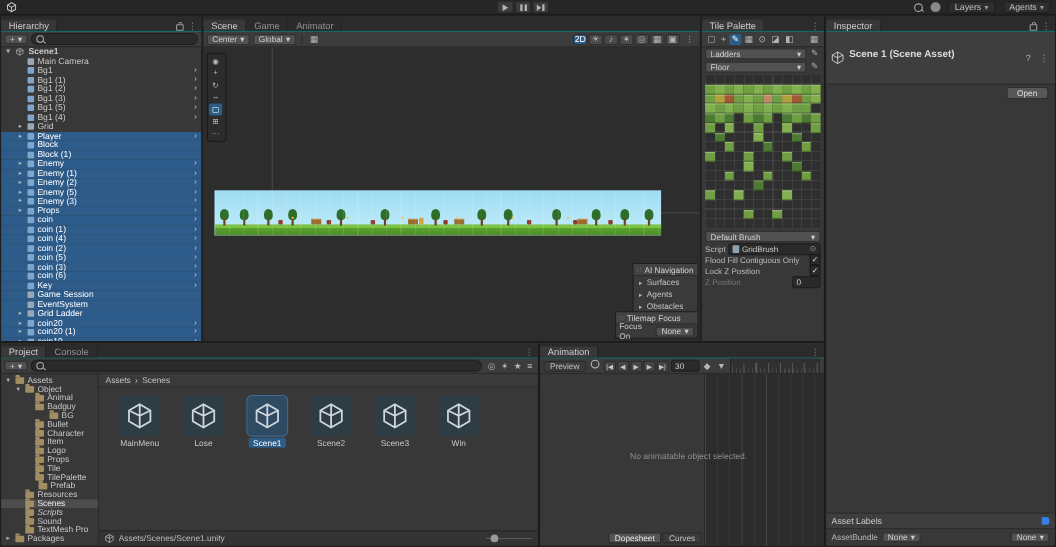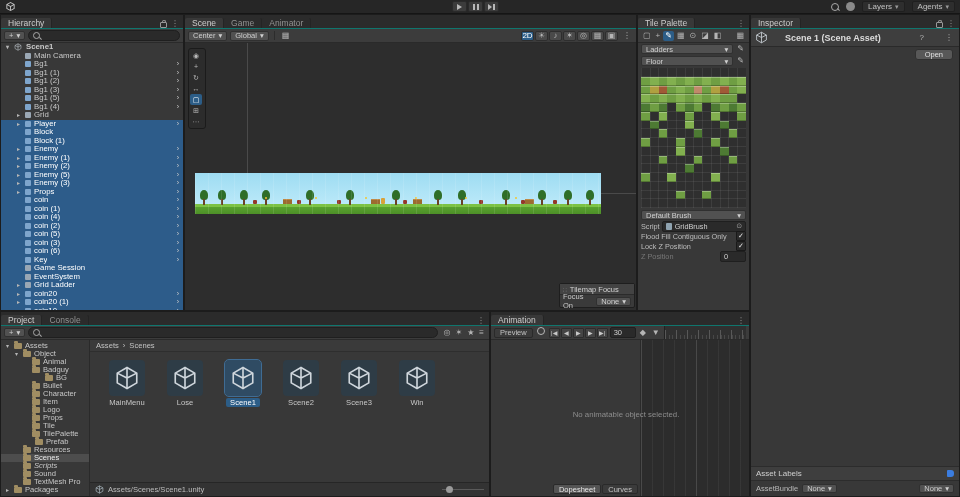--- a/index.html
+++ b/index.html
@@ -97,21 +97,21 @@
   .tprow.disabled .lbl{color:#777}
   .tilecanvas{position:relative;margin:1px 3px;width:105px;height:140px;background:#2f2f2f;flex:none;
     background-image:repeating-linear-gradient(90deg,rgba(255,255,255,.07) 0 1px,transparent 1px 8.75px),repeating-linear-gradient(0deg,rgba(255,255,255,.07) 0 1px,transparent 1px 8.75px)}
   .tile{position:absolute;width:8.75px;height:8.75px;box-shadow:inset 0 1px rgba(255,255,255,.28),inset 0 -1px rgba(0,0,0,.25)}
   .objfield{flex:1;height:9px;background:#2a2a2a;border:1px solid #1f1f1f;border-radius:2px;display:flex;align-items:center;gap:3px;padding:0 3px;font-size:7.3px;color:#cfcfcf}
   .scripticon{width:6px;height:7px;background:#8fa3b0;border-radius:1px;flex:none}
   .picker{margin-left:auto;color:#9a9a9a;font-size:7px}
 
   
   .insp-panel{left:750px;top:14px;width:210px;height:483px;display:flex;flex-direction:column}
-  .insp-head{height:17px;background:#3e3e3e;border-bottom:1px solid #2a2a2a;display:flex;align-items:center;gap:17px;padding:0 4px;flex:none}
+  .insp-head{height:17px;background:#3e3e3e;border-bottom:1px solid #2a2a2a;display:flex;gap:4px;padding:15px 4px;flex:none}
   .insp-title{font-weight:bold;font-size:9px;color:#dcdcdc;white-space:nowrap}
   .insp-openrow{height:15px;display:flex;justify-content:flex-end;align-items:center;padding:0 6px;flex:none}
   .btn.open{background:#585858;border:1px solid #303030;border-radius:3px;height:11px;padding:0 9px;font-size:7.5px;color:#e0e0e0;display:inline-flex;align-items:center}
   .sechead{height:13px;display:flex;align-items:center;gap:4px;padding:0 5px;border-top:1px solid #2c2c2c;background:#3e3e3e;font-size:8px;color:#cfcfcf;flex:none}
   .tagicon{width:7px;height:7px;background:#3b7de0;border-radius:1px 3px 3px 1px}
   .insp-bundle{height:15px;display:flex;align-items:center;gap:4px;padding:0 5px;border-top:1px solid #2c2c2c;background:#383838;font-size:7.5px;color:#b9b9b9;flex:none}
 
   
   .proj-panel{left:0;top:311px;width:490px;height:186px;display:flex;flex-direction:column}
   .proj-body{flex:1;display:flex;min-height:0}
@@ -479,20 +479,40 @@
     </div>
     <div class="toolstrip">
         <button>◉</button>
         <button>+</button>
         <button>↻</button>
         <button>↔</button>
         <button class="act">▢</button>
         <button>⊞</button>
         <button>⋯</button>
       </div>
+    <div class="overlay ovai">
+      <div class="ovhead">
+          <span class="grip">∷</span>
+          <span>AI Navigation</span>
+        </div>
+      <div>
+          <div class="ovrow">
+            <span class="tw">▸</span>
+            <span>Surfaces</span>
+          </div>
+          <div class="ovrow">
+            <span class="tw">▸</span>
+            <span>Agents</span>
+          </div>
+          <div class="ovrow">
+            <span class="tw">▸</span>
+            <span>Obstacles</span>
+          </div>
+        </div>
+    </div>
     <div class="overlay ovtf">
       <div class="ovhead">
           <span class="grip">∷</span>
           <span>Tilemap Focus</span>
         </div>
       <div class="tfrow">
           <span>Focus On</span>
           <button class="drop tiny">
             <span>None</span>
             <span>▾</span>

